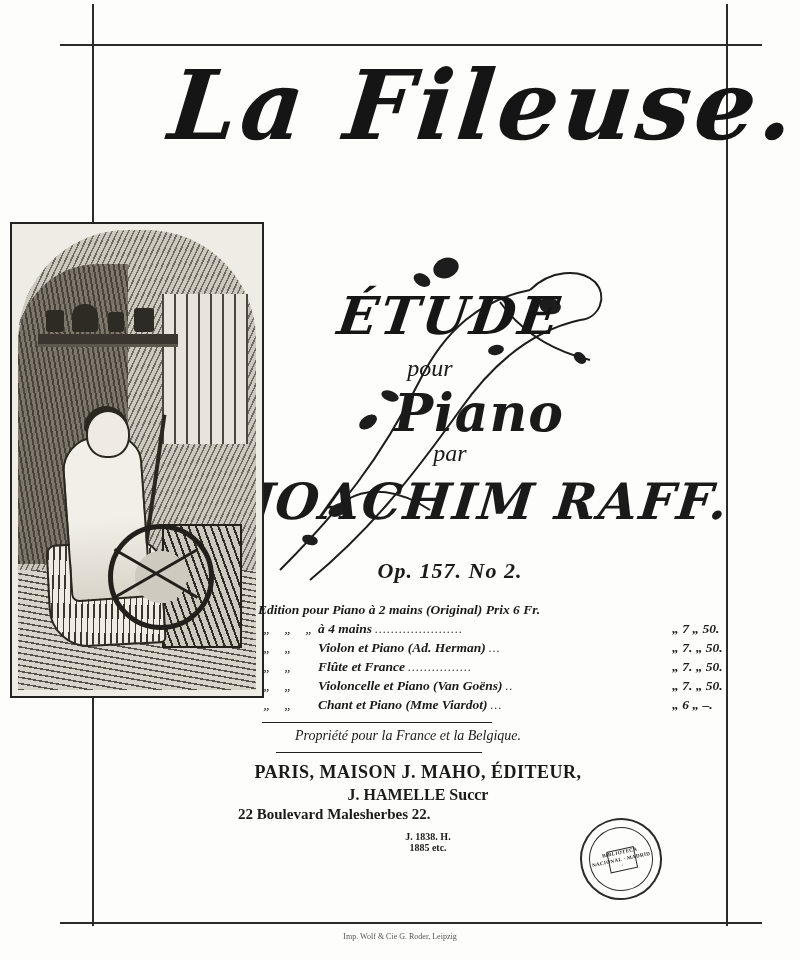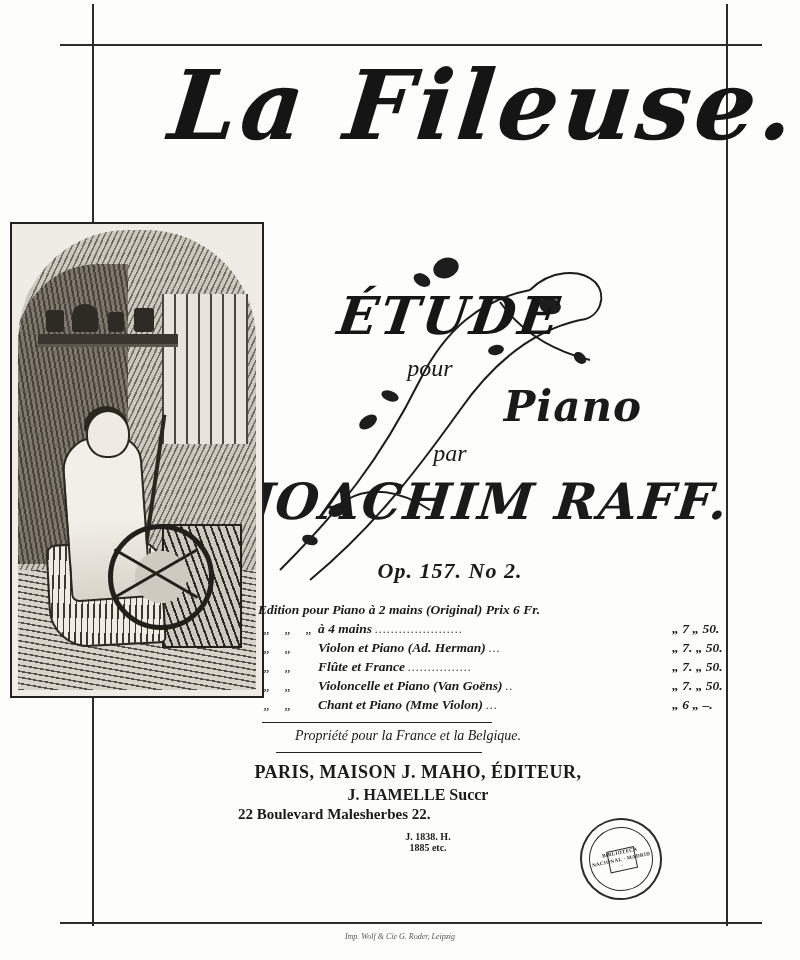--- a/index.html
+++ b/index.html
@@ -42,23 +42,23 @@
     font-size:52px;letter-spacing:3px;
     transform:skewX(-8deg);
     color:#161616;
   }
   .pour{
     position:absolute;left:300px;top:355px;width:260px;
     text-align:center;font-style:italic;font-size:24px;
     font-family:"Liberation Serif",serif;
   }
   .instrument{
-    position:absolute;left:342px;top:382px;width:300px;
-    text-align:right;font-style:italic;font-weight:bold;
-    font-size:42px;font-family:"DejaVu Serif",serif;
+    position:absolute;left:329px;top:382px;width:300px;
+    text-align:center;font-style:italic;font-weight:bold;
+    font-size:52px;font-family:"DejaVu Serif",serif;
     letter-spacing:1px;
   }
   .par{
     position:absolute;left:330px;top:440px;width:240px;
     text-align:center;font-style:italic;font-size:24px;
   }
   .composer{
     position:absolute;left:250px;top:472px;width:420px;
     text-align:center;
     font-family:"DejaVu Serif",serif;
@@ -120,21 +120,21 @@
   .plate{
     position:absolute;left:348px;top:832px;width:160px;text-align:center;
     font-size:10px;font-weight:bold;line-height:1.05;
   }
   .footline{
     position:absolute;left:200px;top:858px;width:440px;text-align:center;
     font-style:italic;font-weight:bold;font-size:12.5px;white-space:nowrap;
   }
   .printer{
     position:absolute;left:250px;top:932px;width:300px;text-align:center;
-    font-size:8px;color:#555;font-style:italic;
+    font-size:8px;color:#555;
   }
 
   
   .stamp{
     position:absolute;left:580px;top:818px;width:78px;height:78px;
     border:2px solid #2b2b2b;border-radius:50%;
     display:flex;align-items:center;justify-content:center;
     transform:rotate(-12deg);
     background:transparent;
   }
@@ -338,21 +338,21 @@
       <span class="ed-c2">„</span>
       <span class="ed-c3"></span>
       <span class="ed-desc">Violoncelle et Piano (Van Goëns)</span>
       <span class="ed-dots">..</span>
       <span class="ed-price">„ 7. „ 50.</span>
     </div>
     <div class="ed-row">
       <span class="ed-c1">„</span>
       <span class="ed-c2">„</span>
       <span class="ed-c3"></span>
-      <span class="ed-desc">Chant et Piano (Mme Violon)</span>
+      <span class="ed-desc">Chant et Piano (Mme Viardot)</span>
       <span class="ed-dots">...</span>
       <span class="ed-price">„ 6 „ –.</span>
     </div>
   </div>
 
   <div class="rule" style="left:262px;top:722px;width:230px;"></div>
   <div class="propriete">Propriété pour la France et la Belgique.</div>
   <div class="rule" style="left:276px;top:752px;width:206px;"></div>
 
   <div class="pub1">PARIS, MAISON J. MAHO, ÉDITEUR,</div>

